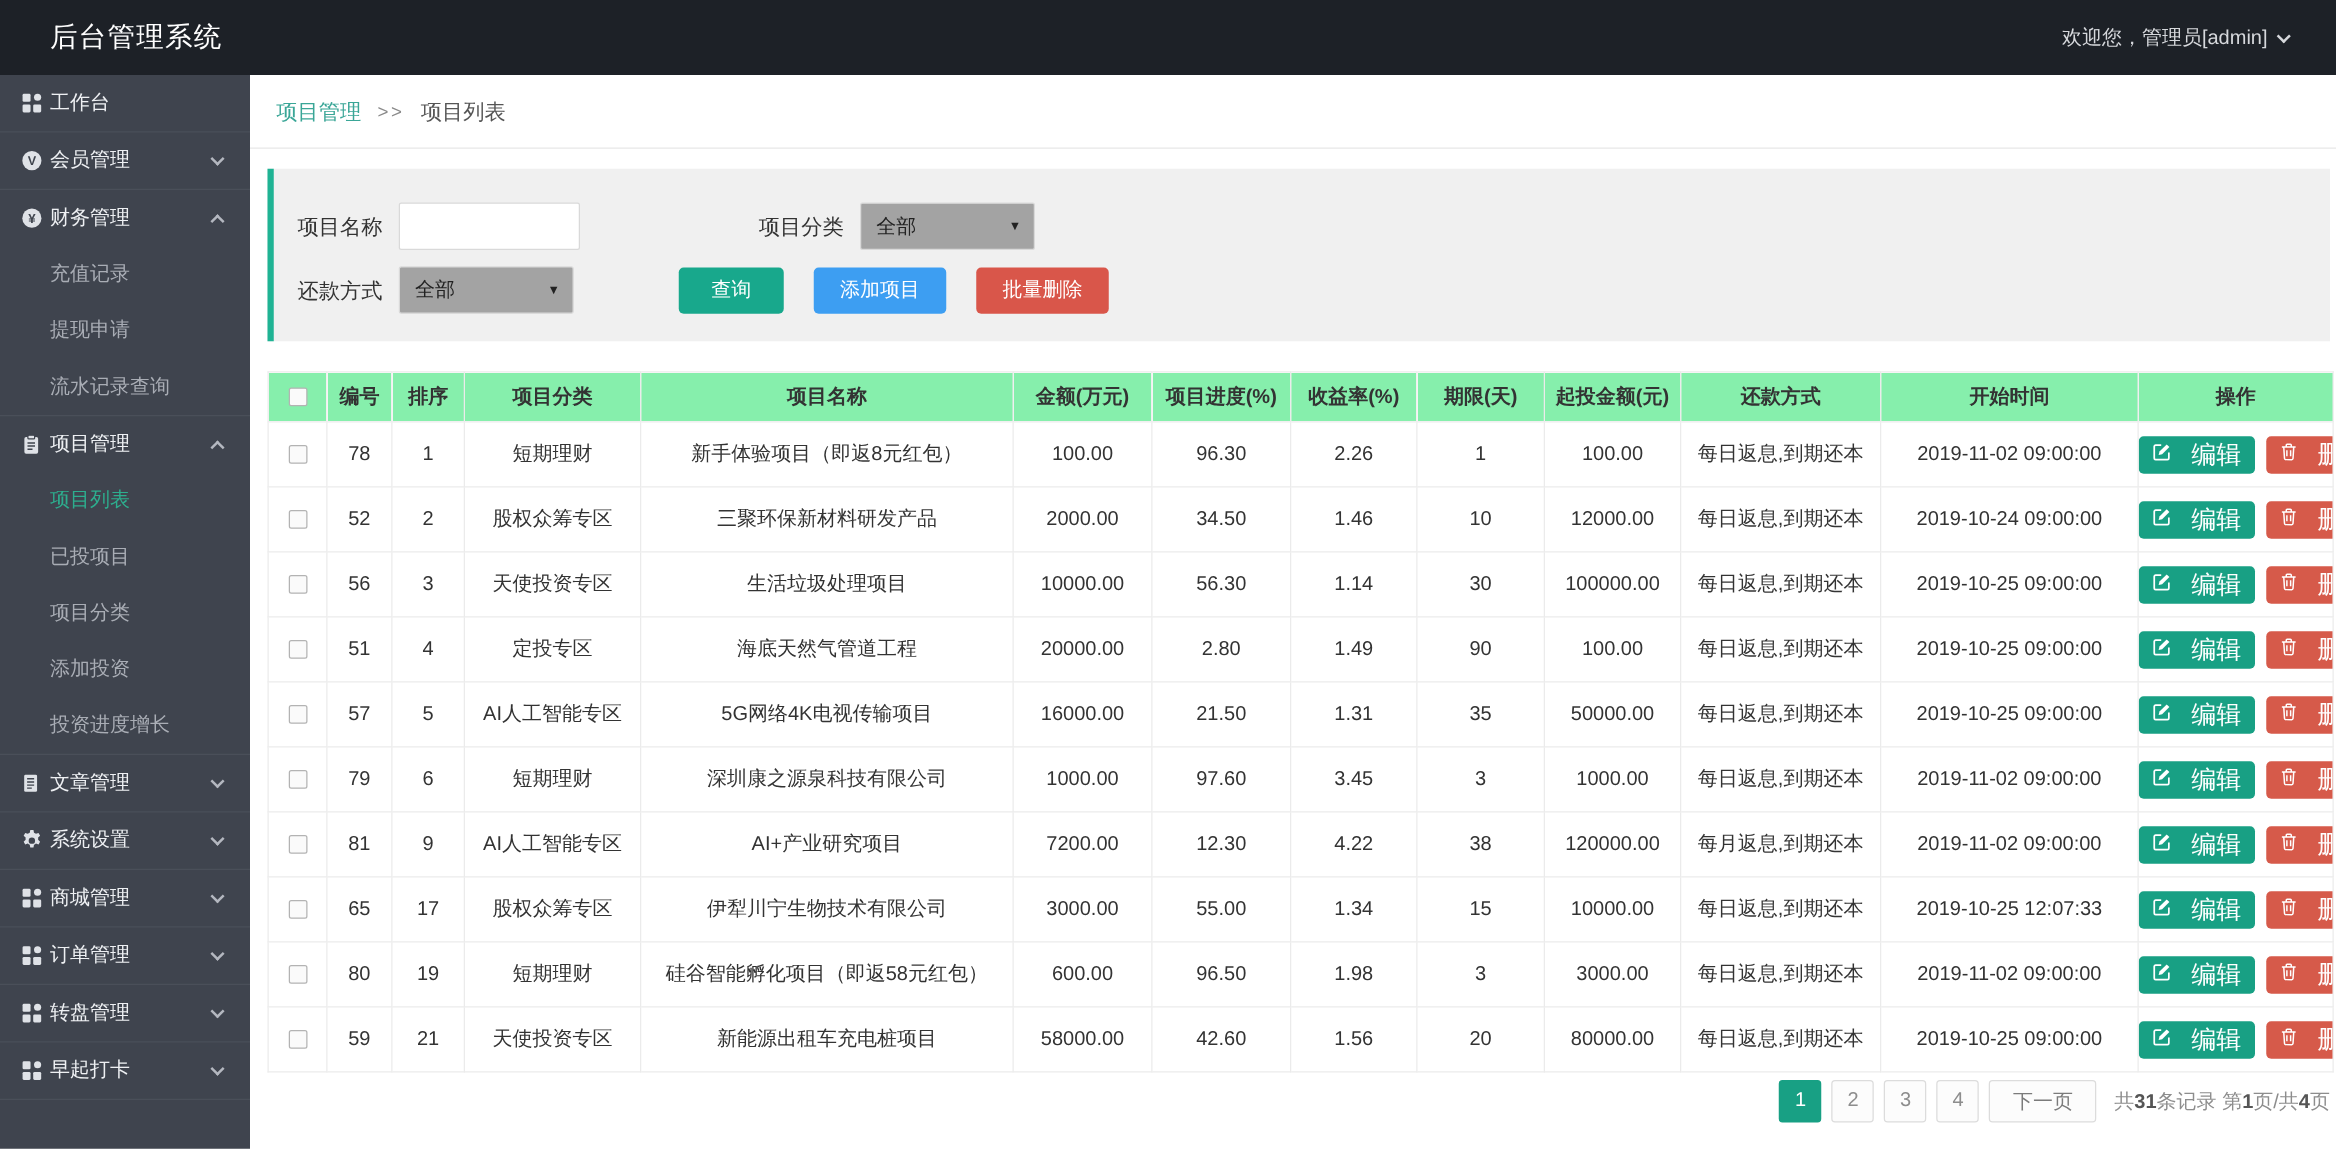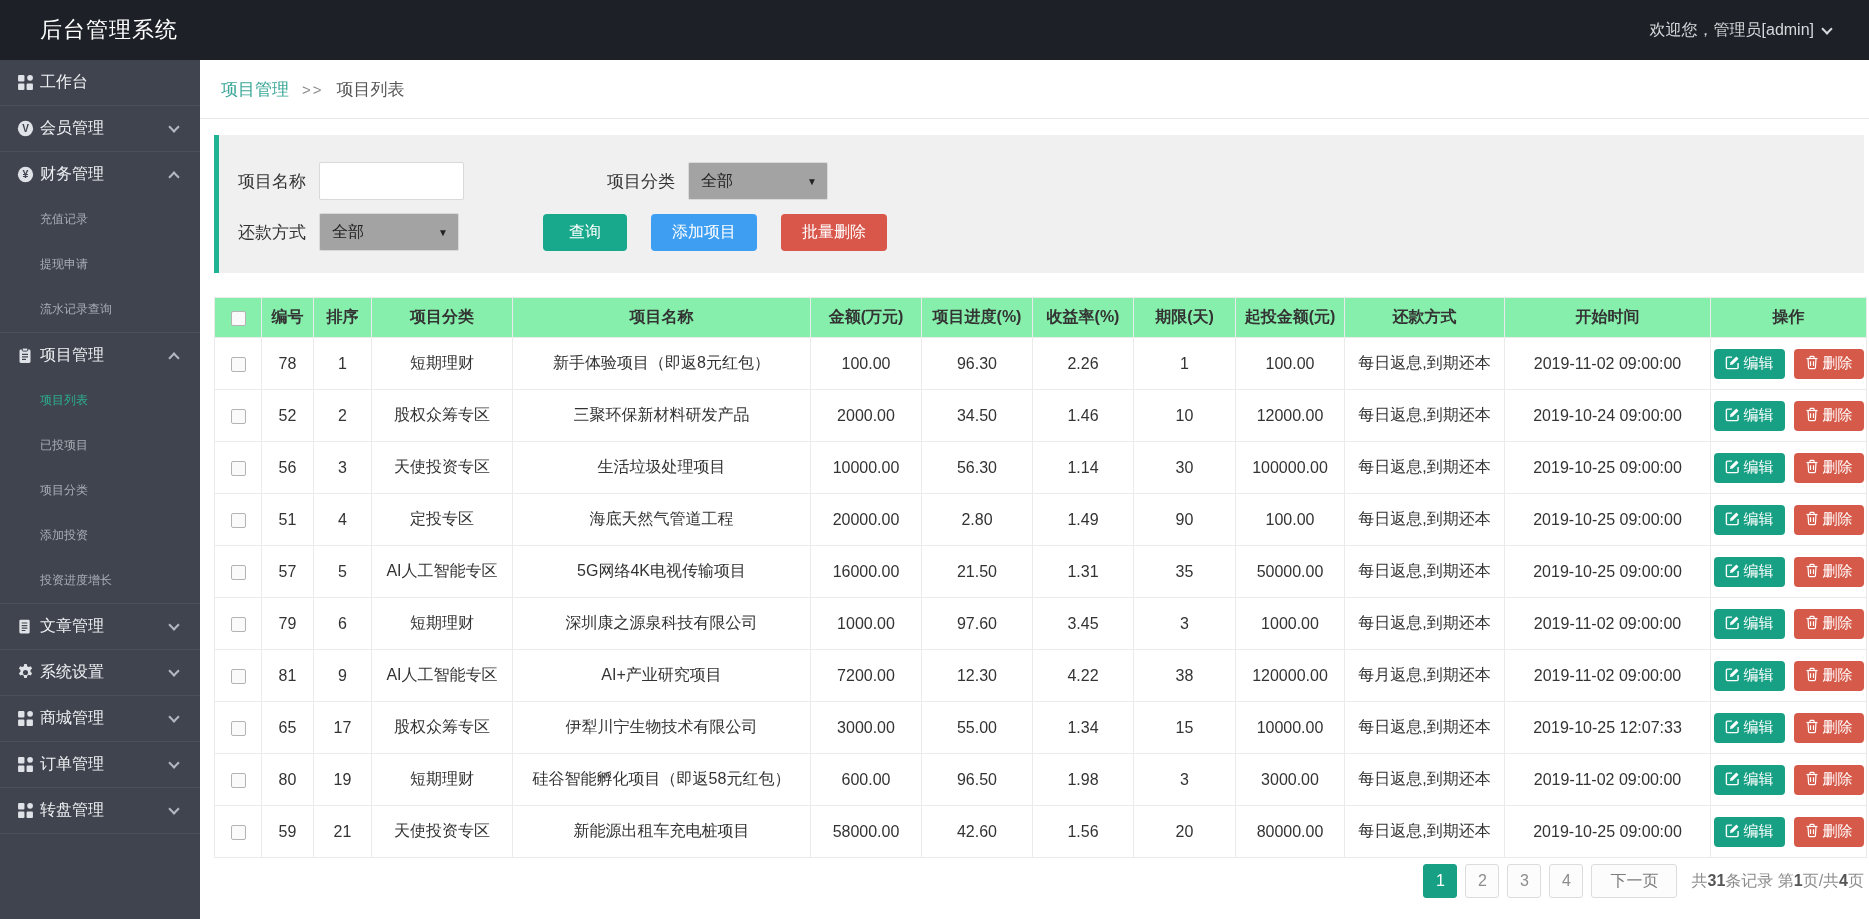--- a/index.html
+++ b/index.html
@@ -13,21 +13,21 @@
   .user-box { display:flex; align-items:center; color:#d6d8dc; font-size:16px; padding-right:38px; cursor:pointer; }
   .user-box .chev { border-color:#d6d8dc; margin-left:9px; margin-top:-4px; }
 
   
   .sidebar { position:absolute; left:0; top:60px; width:200px; height:859px; background:#3f444e; }
   .nav-group { border-bottom:1px solid #4a4f59; }
   .nav-item { height:45px; display:flex; align-items:center; padding:0 22px 0 17px; cursor:pointer; }
   .nav-icon { width:23px; display:inline-flex; justify-content:flex-start; color:#dfe2e7; margin-right:0; }
   .nav-icon svg { display:block; }
   .nav-label { color:#eef0f3; font-size:16px; }
-  .nav-sub { height:45px; display:flex; align-items:center; padding-left:40px; color:#a9adb5; font-size:12px; cursor:pointer; }
+  .nav-sub { height:45px; display:flex; align-items:center; padding-left:40px; color:#a9adb5; font-size:16px; cursor:pointer; }
   .nav-sub.active { color:#2dae8e; }
   .chev { width:8px; height:8px; border-right:2px solid #b4b8c0; border-bottom:2px solid #b4b8c0; display:inline-block; }
   .chev.down { transform:rotate(45deg); margin-top:-3px; }
   .chev.up   { transform:rotate(-135deg); margin-top:4px; }
   .nav-item .chev { margin-left:auto; }
 
   
   .main { position:absolute; left:200px; top:60px; width:1669px; height:859px; background:#fff; }
   .breadcrumb { height:59px; display:flex; align-items:center; padding-left:21px;
     border-bottom:1px solid #e8e8e8; font-size:17px; }
@@ -57,22 +57,22 @@
   .btn-batch { background:#d9564a; margin-left:24px; }
 
   
   table.grid { width:1650px; margin-top:24px; border-collapse:collapse; table-layout:fixed; }
   .grid th, .grid td { border:1px solid #ebebeb; text-align:center; font-size:16px; color:#333;
     overflow:hidden; white-space:nowrap; }
   .grid thead th { background:#86efac; height:40px; font-weight:bold; }
   .grid tbody td { height:52px; background:#fff; }
   input[type="checkbox"] { appearance:none; -webkit-appearance:none; width:15px; height:15px;
     border:1px solid #b3b3b3; border-radius:2px; background:#fafafa; cursor:pointer; vertical-align:middle; }
-  .row-btn { display:inline-flex; align-items:center; gap:4px; height:30px; border:none;
-    border-radius:4px; color:#fff; font-size:15px; padding:0 11px; cursor:pointer; font-family:inherit; }
+  .row-btn { display:inline-flex; align-items:center; gap:16px; height:30px; border:none;
+    border-radius:4px; color:#fff; font-size:20px; padding:0 11px; cursor:pointer; font-family:inherit; }
   .row-btn + .row-btn { margin-left:9px; }
   .btn-edit { background:#18a084; }
   .btn-del { background:#d65a4a; }
 
   
   .pager { width:1650px; margin-top:6px; display:flex; align-items:center; justify-content:flex-end; }
   .page-box { min-width:34px; height:34px; border:1px solid #dcdcdc; background:#fcfcfc; color:#8d8d8d;
     display:inline-flex; align-items:center; justify-content:center; font-size:16px; border-radius:3px;
     margin-left:8px; cursor:pointer; padding:0 9px; }
   .page-box.active { background:#18a084; border-color:#18a084; color:#fff; cursor:default; }
@@ -206,20 +206,34 @@
       <div class="nav-item">
         <span class="nav-icon">
           <svg width="17" height="17" viewBox="0 0 16 16">
             <rect x="1" y="1" width="6" height="6" rx="1" fill="currentColor"></rect>
             <circle cx="12.3" cy="3.6" r="2.7" fill="currentColor"></circle>
             <rect x="1" y="9" width="6" height="6" rx="1" fill="currentColor"></rect>
             <rect x="9" y="9" width="6" height="6" rx="1" fill="currentColor"></rect>
           </svg>
         </span>
         <span class="nav-label">转盘管理</span>
+        <span class="chev down"></span>
+      </div>
+    </div>
+    <div class="nav-group">
+      <div class="nav-item">
+        <span class="nav-icon">
+          <svg width="17" height="17" viewBox="0 0 16 16">
+            <rect x="1" y="1" width="6" height="6" rx="1" fill="currentColor"></rect>
+            <circle cx="12.3" cy="3.6" r="2.7" fill="currentColor"></circle>
+            <rect x="1" y="9" width="6" height="6" rx="1" fill="currentColor"></rect>
+            <rect x="9" y="9" width="6" height="6" rx="1" fill="currentColor"></rect>
+          </svg>
+        </span>
+        <span class="nav-label">早起打卡</span>
         <span class="chev down"></span>
       </div>
     </div>
   </aside>
 
 <main class="main">
   <div class="breadcrumb">
     <a class="bc-parent">项目管理</a>
     <span class="bc-sep">&gt;&gt;</span>
     <span class="bc-current">项目列表</span>

